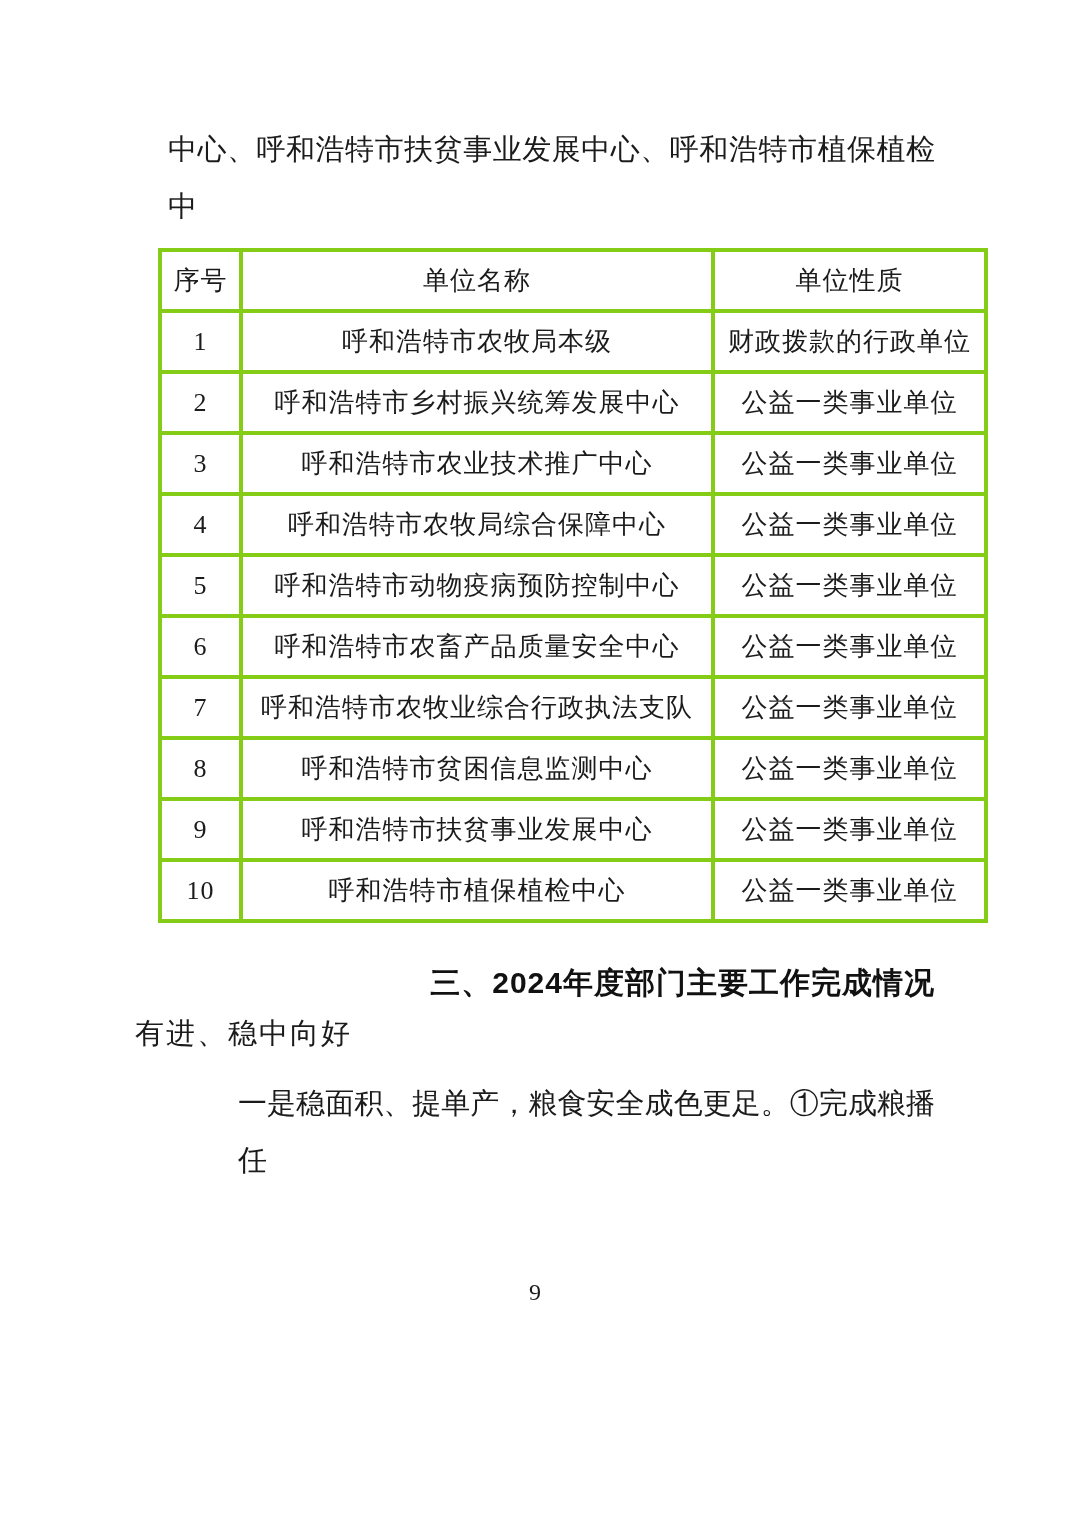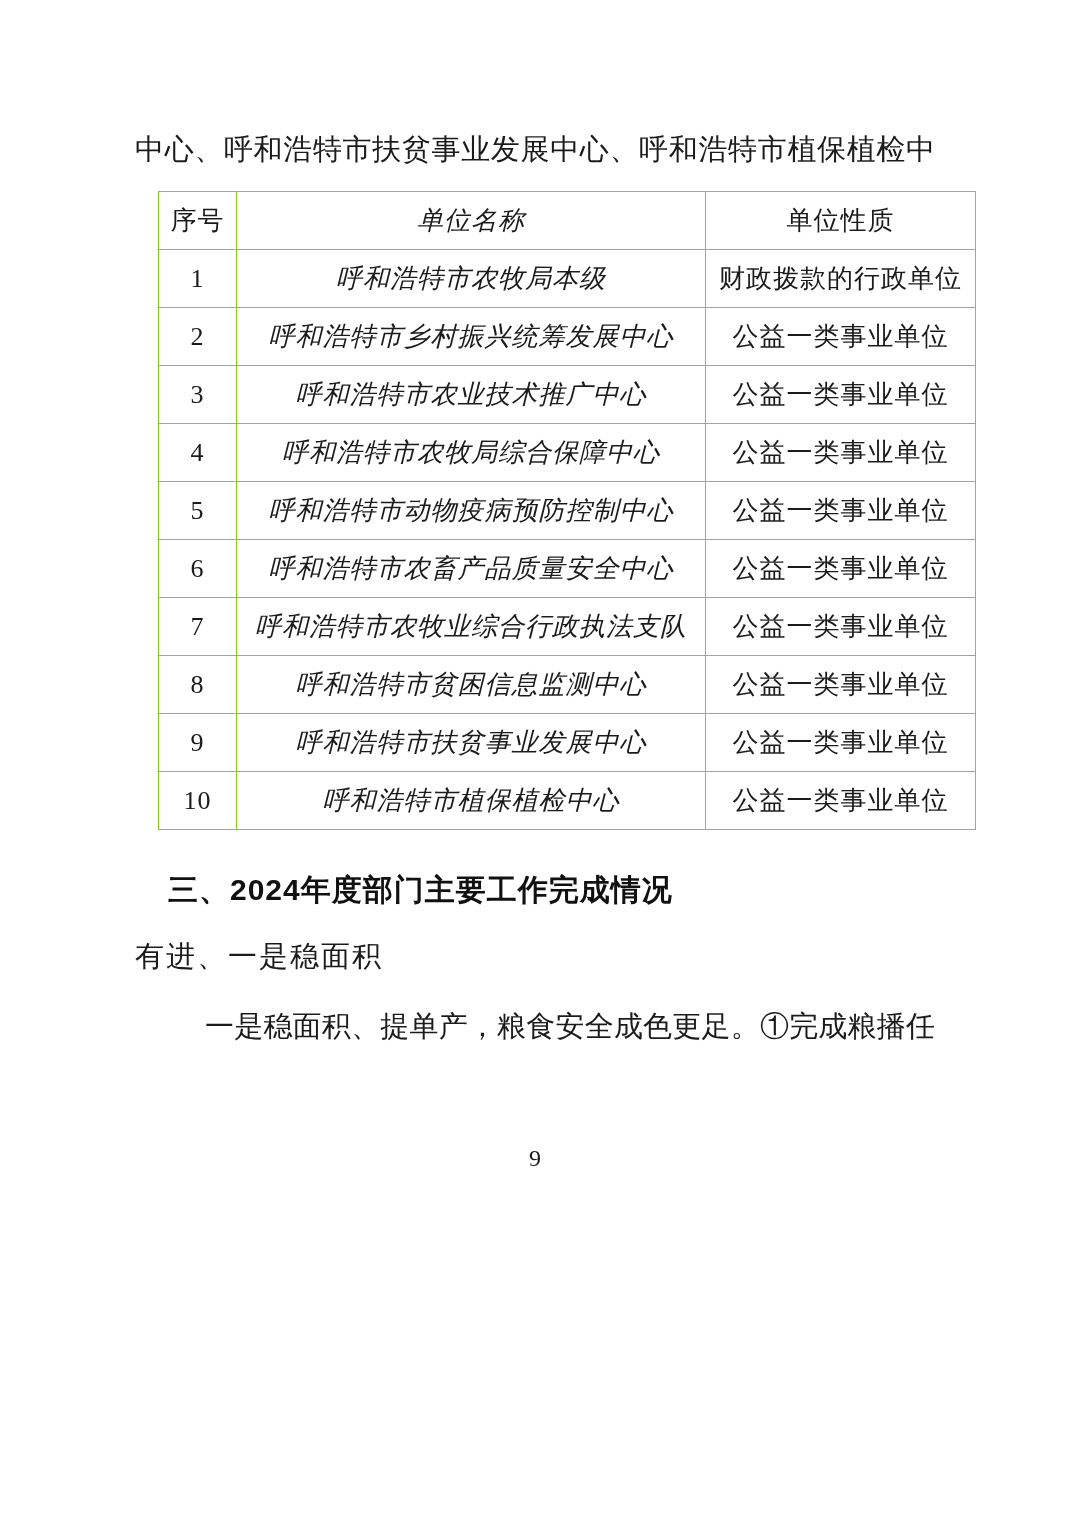--- a/index.html
+++ b/index.html
@@ -29,58 +29,60 @@
     line-height: 57px;
     letter-spacing: 2px;
     white-space: nowrap;
   }
   .bodyline.just {
     letter-spacing: 0;
     white-space: normal;
     text-align: justify;
     text-align-last: justify;
     text-justify: inter-character;
+    margin-left: 33px;
   }
   .ind75 { padding-left: 75px; }
   .ind70 { padding-left: 70px; }
 
   
   table.units {
     border-collapse: collapse;
     table-layout: fixed;
     width: 814px;
     margin: 13px 0 0 23px;
   }
   table.units th,
   table.units td {
-    border: 1px solid #84cc16;
+    border: 4px solid #84cc16;
     height: 57px;
     padding: 0;
     text-align: center;
     vertical-align: middle;
     font-size: 26px;
     font-weight: normal;
     letter-spacing: 1px;
     font-family: "Liberation Serif", serif;
     color: #1b1b1b;
   }
   .c-no   { width: 77px;  }
-  .c-name { width: 468px; font-style: italic; }
+  .c-name { width: 468px; }
   .c-type { width: 269px; }
 
   
   .heading {
-    margin: 38px 0 16px 0;
+    margin: 38px 0 0 0;
     padding-left: 33px;
     font-family: "Liberation Sans", sans-serif;
     font-weight: 700;
     font-size: 30px;
     line-height: 44px;
     letter-spacing: 1px;
     color: #111111;
+    text-align: right;
   }
 
   .para-sub { margin-top: 0; }
   .para-detail { margin-top: 13px; }
 
   .pagenum {
     margin-top: 88px;
     text-align: center;
     font-size: 24px;
     line-height: 30px;
@@ -154,21 +156,21 @@
         <td class="c-no">10</td>
         <td class="c-name">呼和浩特市植保植检中心</td>
         <td class="c-type">公益一类事业单位</td>
       </tr>
     </tbody>
   </table>
 
   <div class="heading">三、2024年度部门主要工作完成情况</div>
 
   <div class="para para-sub">
-    <div class="bodyline">有进、一是稳面积</div>
+    <div class="bodyline">有进、稳中向好</div>
   </div>
 
   <div class="para para-detail">
     <div class="bodyline just ind70">一是稳面积、提单产，粮食安全成色更足。①完成粮播任</div>
   </div>
 
   <div class="pagenum">9</div>
 
 </div>
 

